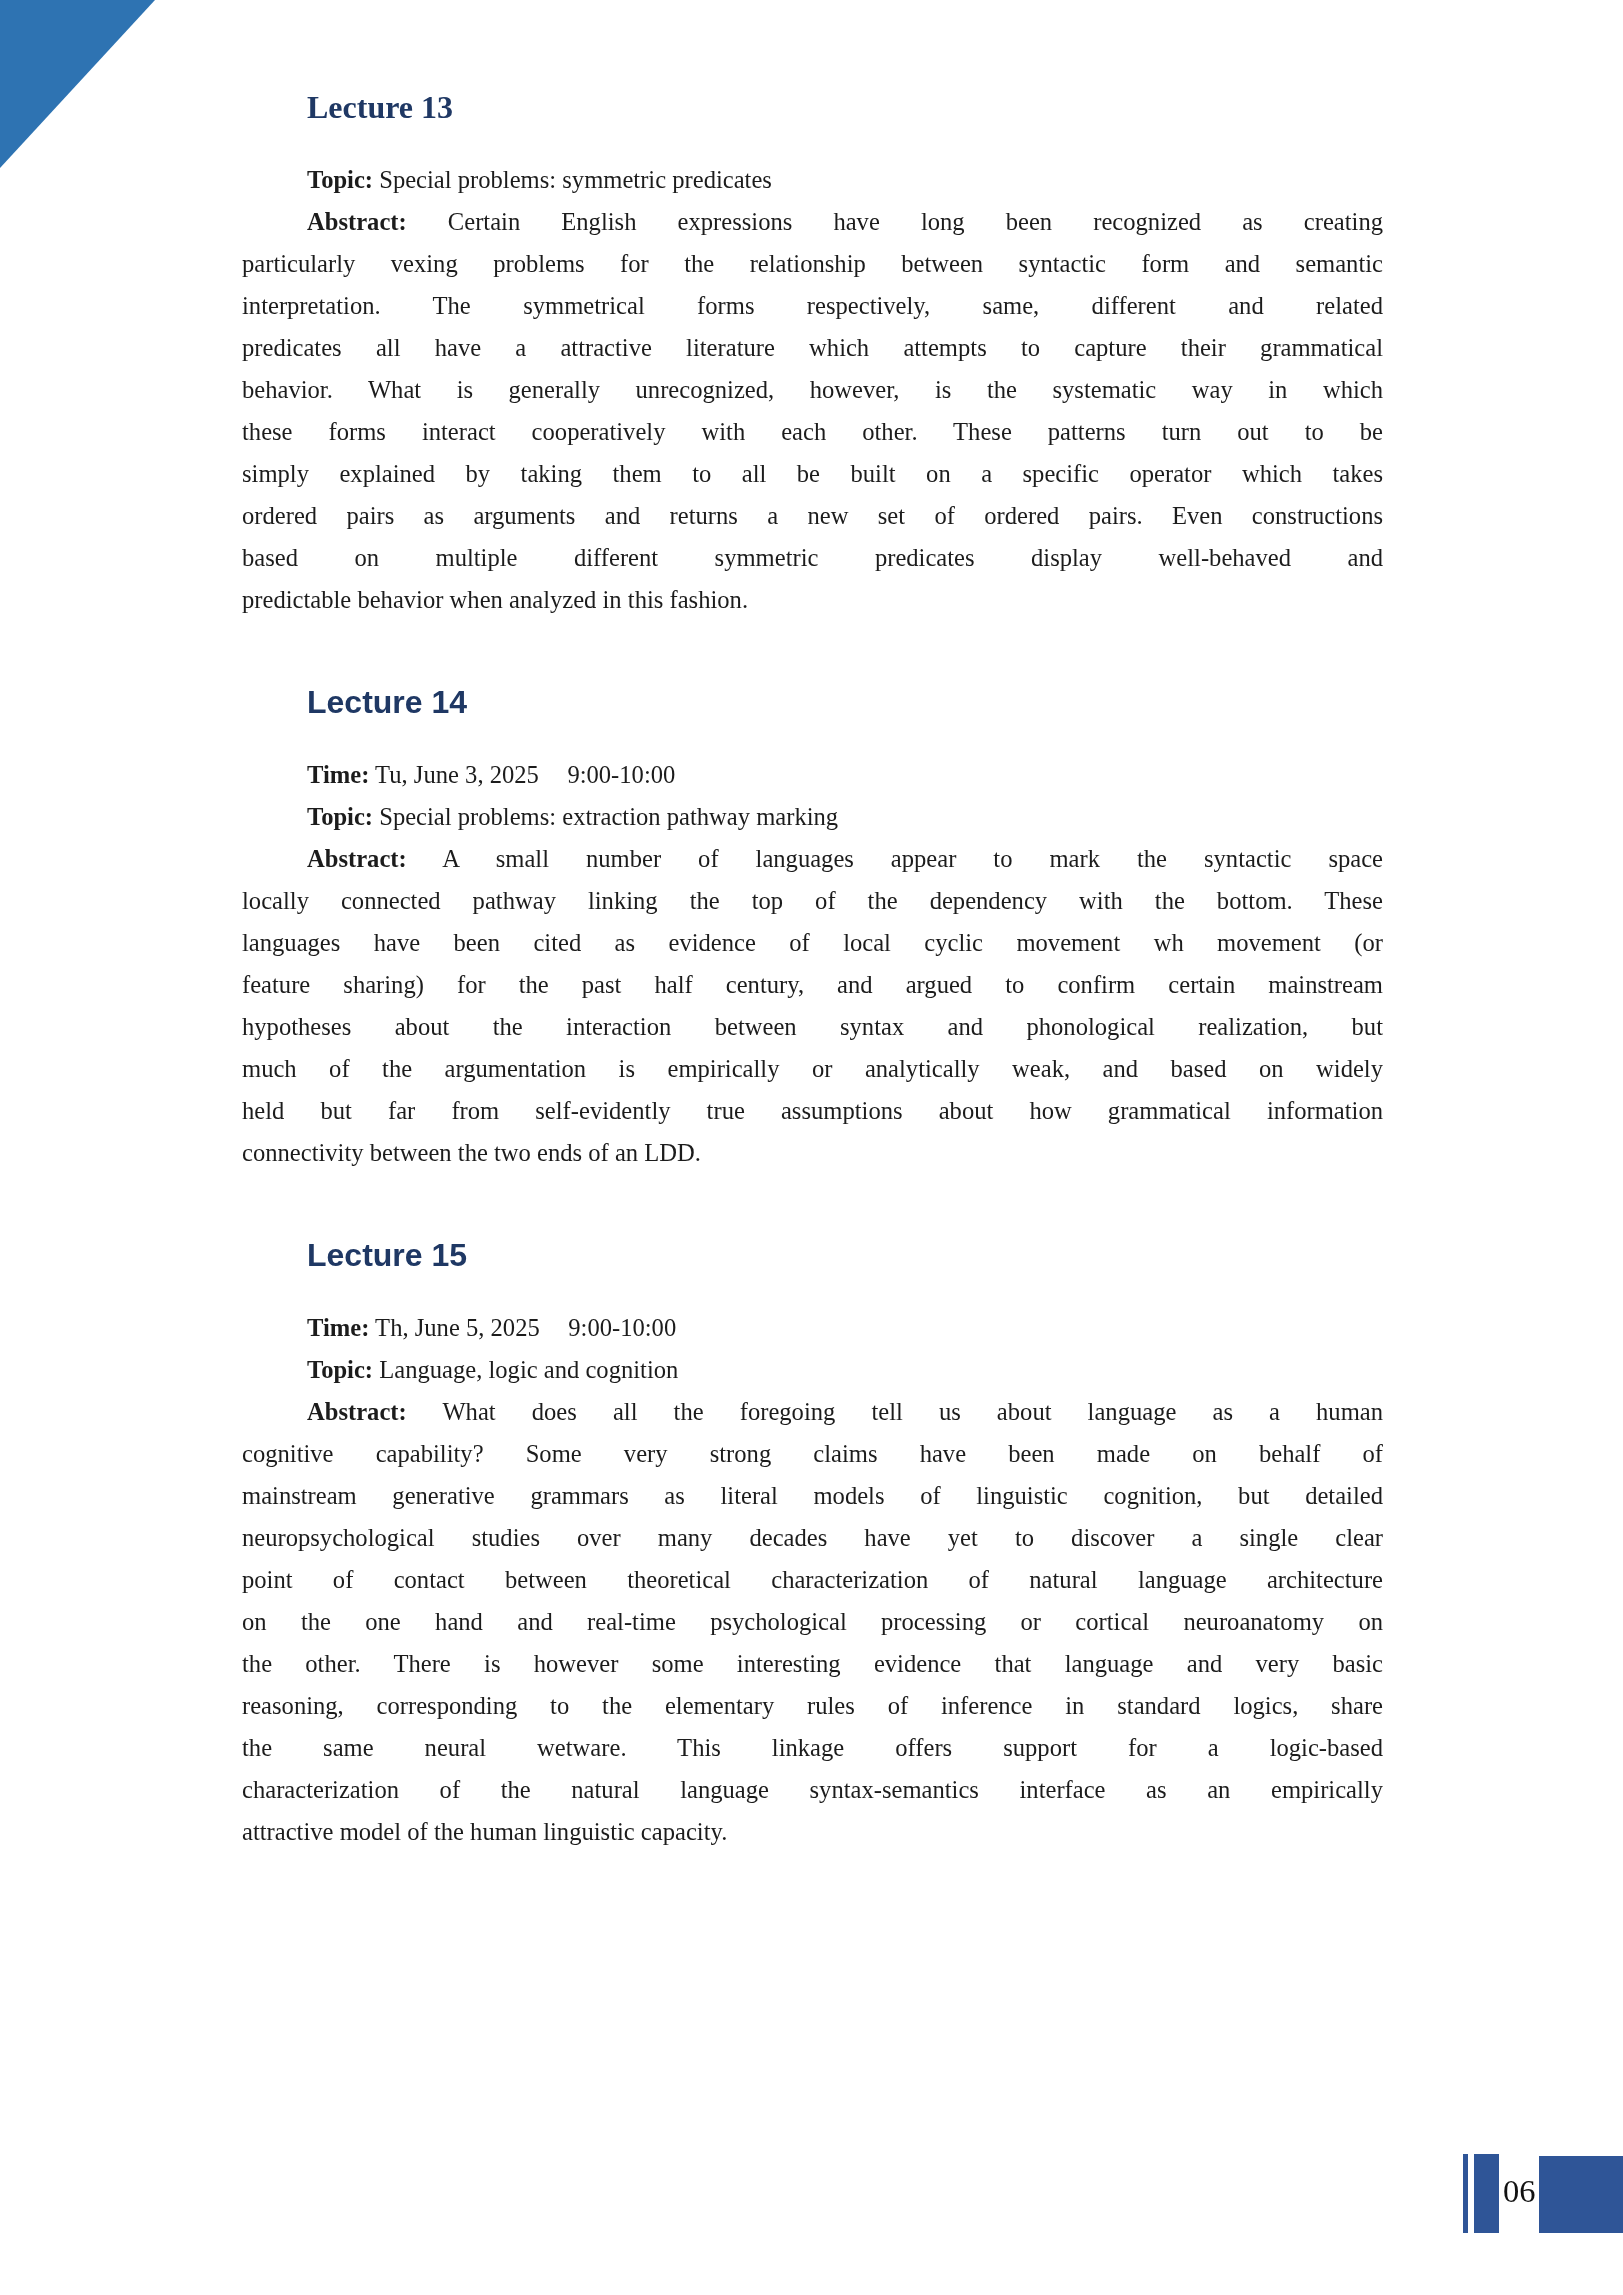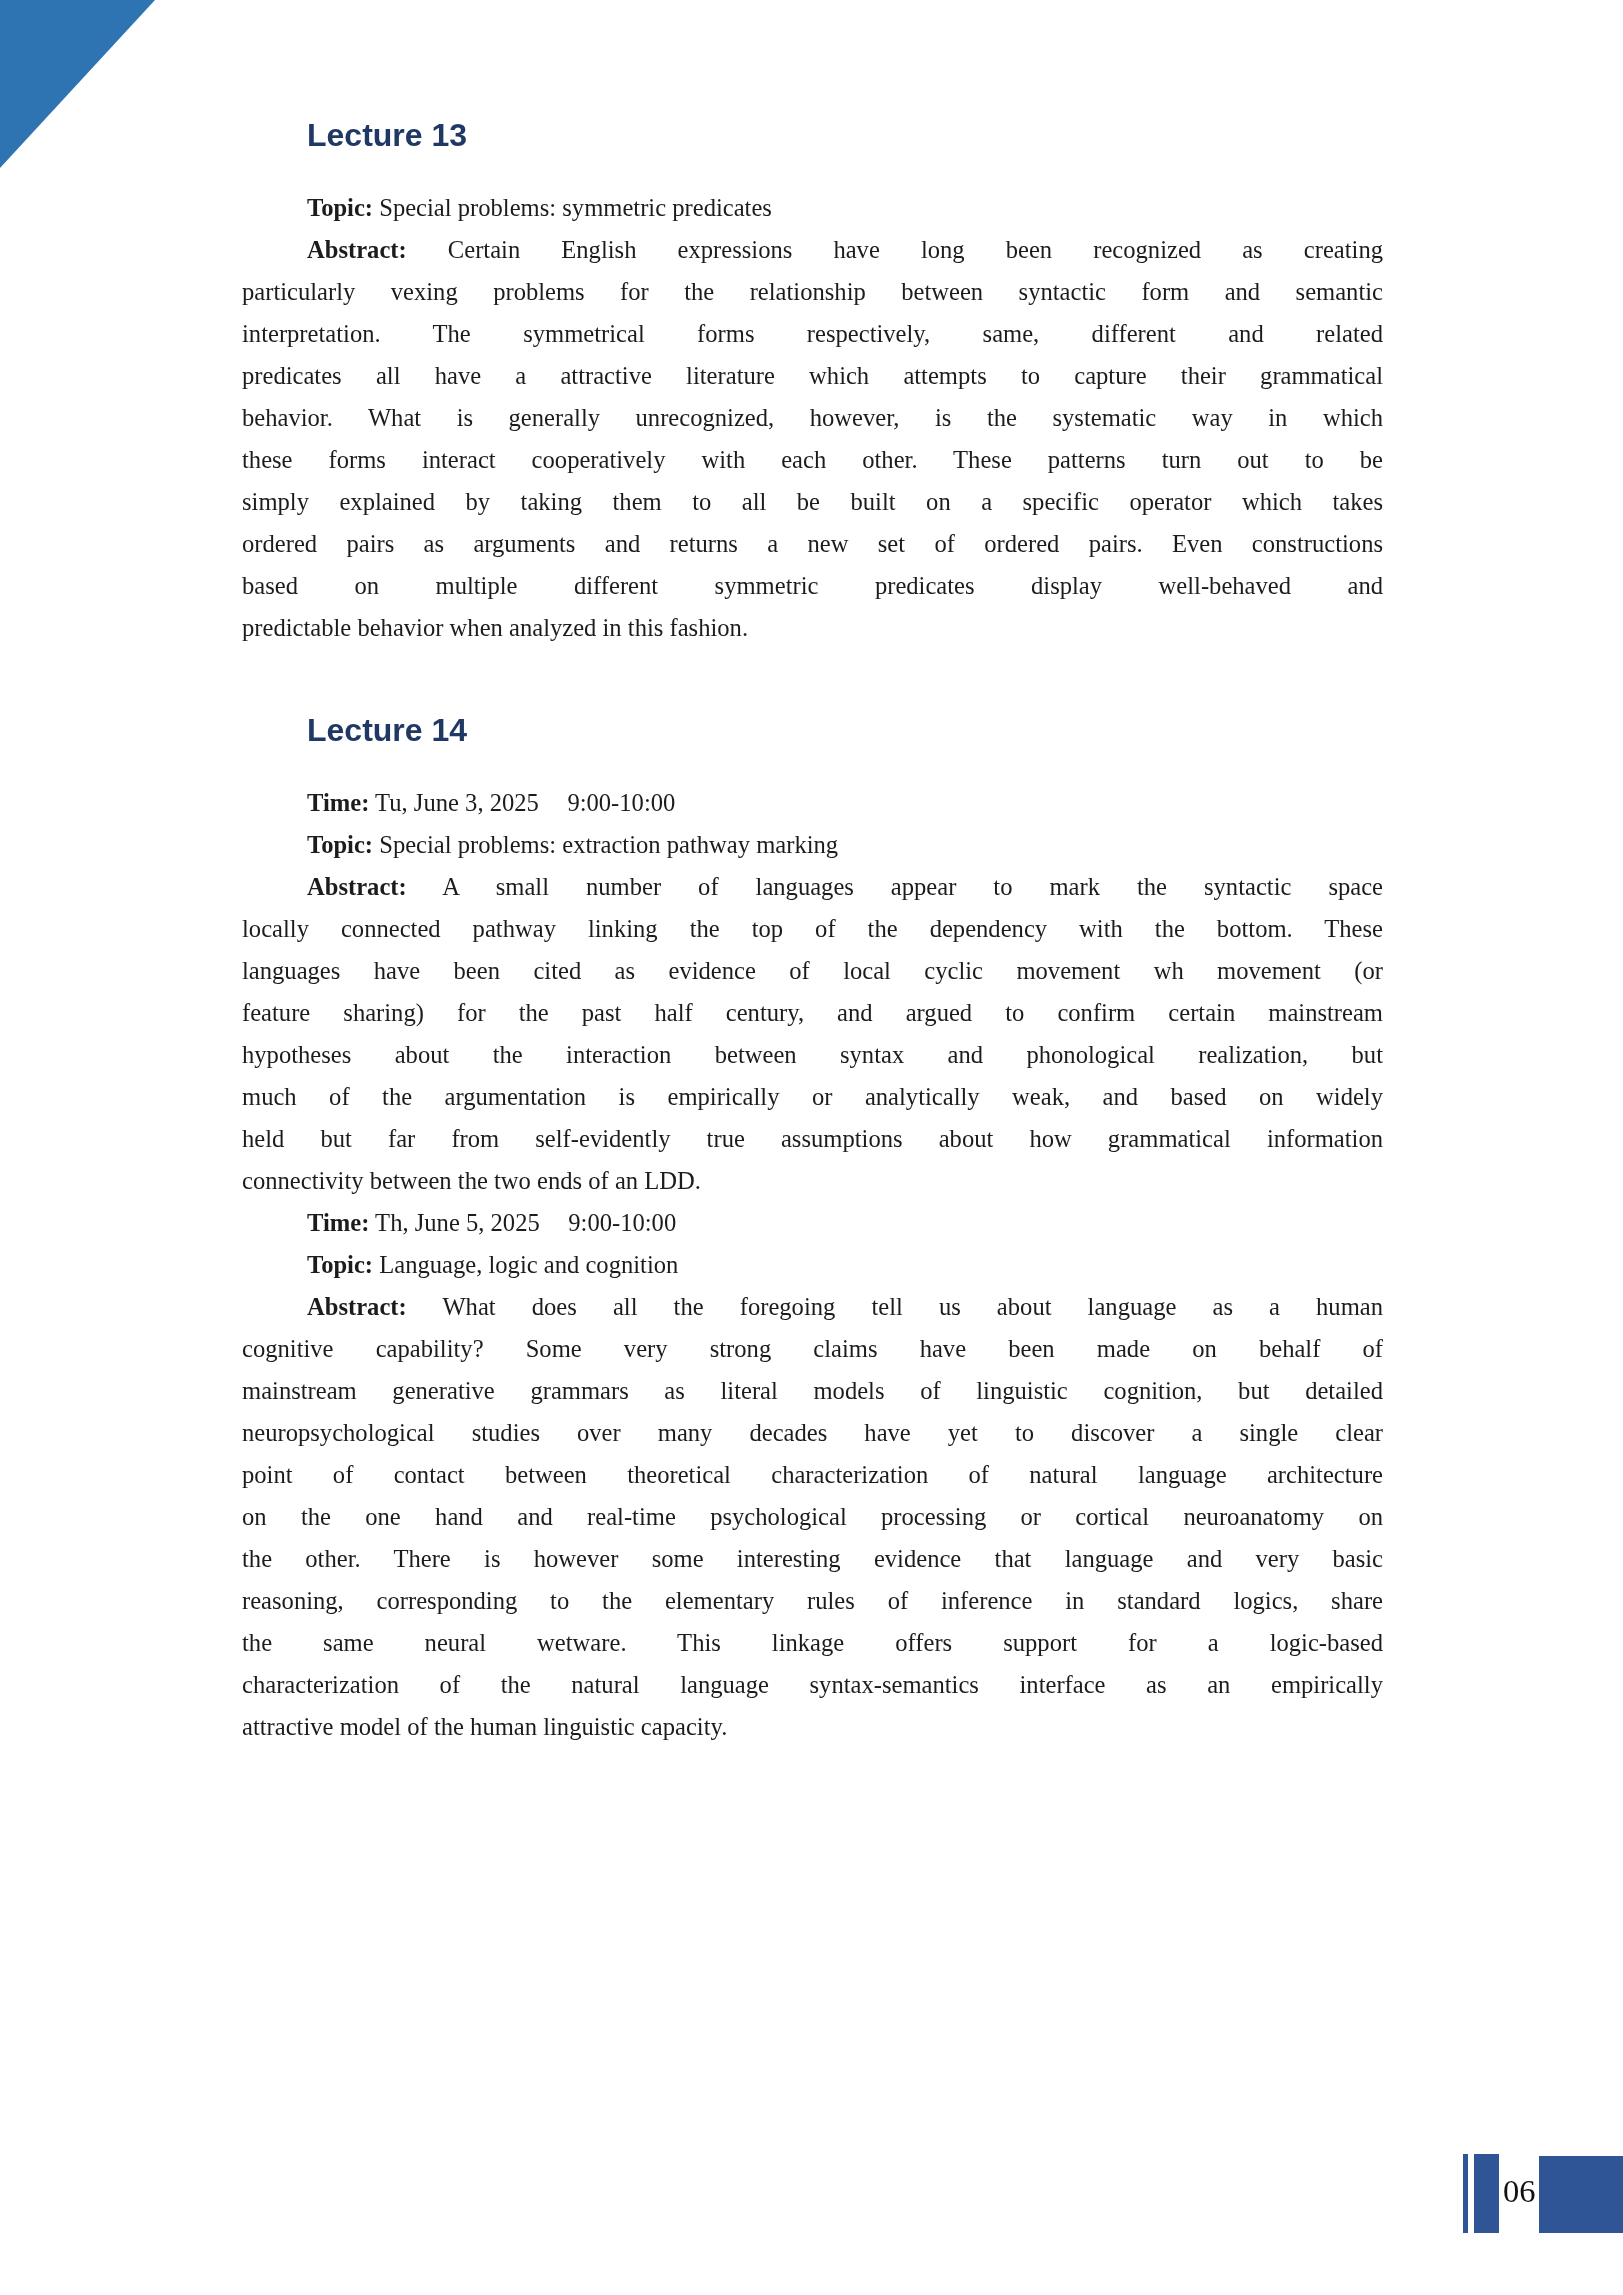--- a/index.html
+++ b/index.html
@@ -26,21 +26,21 @@
     width: 1141px;
   }
   .lecture-title {
     font-family: "Liberation Sans", sans-serif;
     font-weight: bold;
     font-size: 32px;
     line-height: 38px;
     color: #1f3864;
     margin: 62px 0 33px 65px;
   }
-  section:first-of-type .lecture-title { margin-top: 116px; }
+  section:first-of-type .lecture-title { margin-top: 88px; font-family: Liberation Serif, serif; }
   .meta {
     font-size: 24.6px;
     line-height: 42px;
     padding-left: 65px;
   }
   .lbl { font-weight: bold; }
   .trange { margin-left: 28.5px; }
   .abstract { width: 1141px; }
   .aline {
     font-size: 24.6px;
@@ -108,20 +108,21 @@
             <div class="aline">feature sharing) for the past half century, and argued to confirm certain mainstream</div>
             <div class="aline">hypotheses about the interaction between syntax and phonological realization, but</div>
             <div class="aline">much of the argumentation is empirically or analytically weak, and based on widely</div>
             <div class="aline">held but far from self-evidently true assumptions about how grammatical information</div>
             <div class="aline last">connectivity between the two ends of an LDD.</div>
           </div>
       </div>
     </section>
 
     <section>
+      <h2 class="lecture-title">Lecture 15</h2>
       <div class="meta"><span class="lbl">Time:</span> <span>Th, June 5, 2025</span><span class="trange">9:00-10:00</span></div>
       <div class="meta"><span class="lbl">Topic:</span> <span>Language, logic and cognition</span></div>
       <div class="abstract">
         <div class="aline first"><span class="lbl">Abstract:</span> <span>What does all the foregoing tell us about language as a human</span></div>
         <div>
             <div class="aline">cognitive capability? Some very strong claims have been made on behalf of</div>
             <div class="aline">mainstream generative grammars as literal models of linguistic cognition, but detailed</div>
             <div class="aline">neuropsychological studies over many decades have yet to discover a single clear</div>
             <div class="aline">point of contact between theoretical characterization of natural language architecture</div>
             <div class="aline">on the one hand and real-time psychological processing or cortical neuroanatomy on</div>

